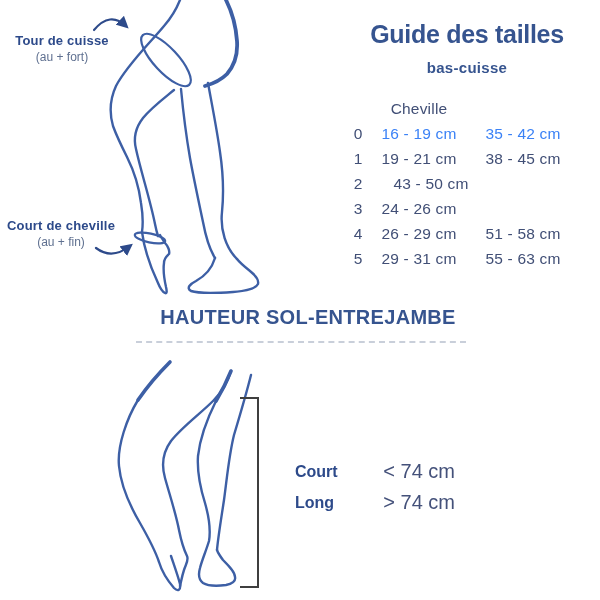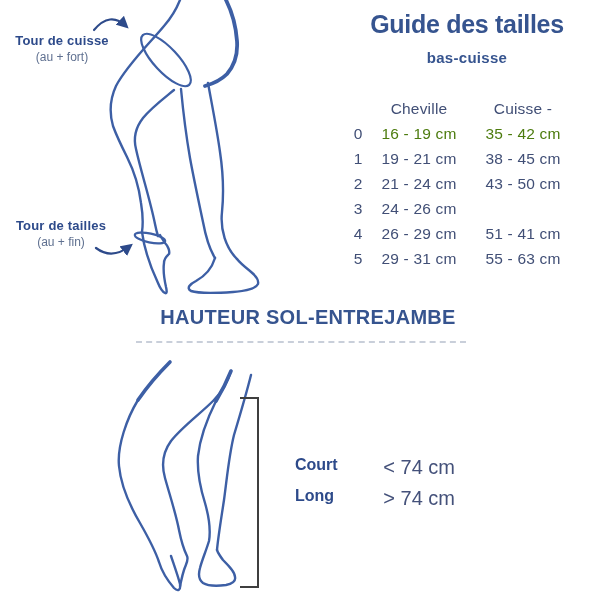--- a/index.html
+++ b/index.html
@@ -10,37 +10,37 @@
   #top-figure{left:0;top:0;}
   #bottom-figure{left:100px;top:355px;}
 
   .annotation{position:absolute;text-align:center;color:#2d4a8a;line-height:1.25;}
   .annotation .main{font-weight:bold;font-size:13px;letter-spacing:.2px;}
   .annotation .sub{font-size:12px;color:#5f7090;margin-top:1px;}
   #thigh-annotation{left:12px;top:33px;width:100px;}
   #ankle-annotation{left:6px;top:218px;width:110px;}
 
   .guide-header{position:absolute;left:338px;top:10px;width:258px;text-align:center;color:#36548f;}
-  .guide-header .title{font-size:25px;font-weight:bold;letter-spacing:-.3px;margin:0;}
+  .guide-header .title{font-size:25px;font-weight:bold;letter-spacing:-.3px;margin:10px;}
   .guide-header .subtitle{font-size:15px;font-weight:bold;letter-spacing:.3px;margin-top:10px;}
 
   .size-table{position:absolute;left:343px;top:96px;width:240px;font-size:15.5px;color:#414f76;}
   .trow{display:flex;height:25px;align-items:center;}
   .c-size{width:30px;text-align:center;}
   .c-ankle{width:92px;text-align:center;letter-spacing:.2px;}
   .c-thigh{width:116px;text-align:center;letter-spacing:.2px;}
   .trow.thead{color:#414f76;align-items:center;}
-  .trow.muted .c-ankle,.trow.muted .c-thigh{color:#4d7c0f;text-align:center;}
+  .trow.muted .c-ankle,.trow.muted .c-thigh{color:#3b82f6;text-align:center;}
 
   .section-heading{position:absolute;left:0;top:306px;width:616px;text-align:center;
     font-size:20px;font-weight:bold;color:#36548f;letter-spacing:.3px;}
   .divider{position:absolute;left:136px;top:341px;width:330px;height:0;border-top:2px dashed #c9cfda;}
 
   .fit-table{position:absolute;left:295px;top:456px;width:160px;}
-  .fit-row{display:flex;justify-content:space-between;height:31px;}
+  .fit-row{display:flex;justify-content:space-between;align-items:center;height:31px;}
   .fit-label{font-weight:bold;font-size:16px;color:#2d4a8a;}
   .fit-value{font-size:20px;color:#44517a;}
 </style>
 </head>
 <body>
 
 <div class="canvas">
 
   <svg id="top-figure" class="fig" width="340" height="300" viewBox="0 0 340 300">
     <defs>
@@ -73,58 +73,56 @@
       <path marker-end="url(#ah)" d="M 96 248 Q 112 260 130 246"></path>
     </g>
   </svg>
 
   <div class="annotation" id="thigh-annotation">
     <div class="main">Tour de cuisse</div>
     <div class="sub">(au + fort)</div>
   </div>
 
   <div class="annotation" id="ankle-annotation">
-    <div class="main">Tour de tailles</div>
+    <div class="main">Court de cheville</div>
     <div class="sub">(au + fin)</div>
   </div>
 
   <div class="guide-header">
     <div class="title">Guide des tailles</div>
     <div class="subtitle">bas-cuisse</div>
   </div>
 
   <div class="size-table">
     <div class="trow thead">
       <div class="c-size"></div>
       <div class="c-ankle">Cheville</div>
-      <div class="c-thigh">Cuisse -</div>
     </div>
     <div class="trow muted">
       <div class="c-size">0</div>
       <div class="c-ankle">16 - 19 cm</div>
       <div class="c-thigh">35 - 42 cm</div>
     </div>
     <div class="trow">
       <div class="c-size">1</div>
       <div class="c-ankle">19 - 21 cm</div>
       <div class="c-thigh">38 - 45 cm</div>
     </div>
     <div class="trow">
       <div class="c-size">2</div>
-      <div class="c-ankle">21 - 24 cm</div>
       <div class="c-thigh">43 - 50 cm</div>
     </div>
     <div class="trow">
       <div class="c-size">3</div>
       <div class="c-ankle">24 - 26 cm</div>
     </div>
     <div class="trow">
       <div class="c-size">4</div>
       <div class="c-ankle">26 - 29 cm</div>
-      <div class="c-thigh">51 - 41 cm</div>
+      <div class="c-thigh">51 - 58 cm</div>
     </div>
     <div class="trow">
       <div class="c-size">5</div>
       <div class="c-ankle">29 - 31 cm</div>
       <div class="c-thigh">55 - 63 cm</div>
     </div>
   </div>
 
   <div class="section-heading">HAUTEUR SOL-ENTREJAMBE</div>
   <div class="divider"></div>

